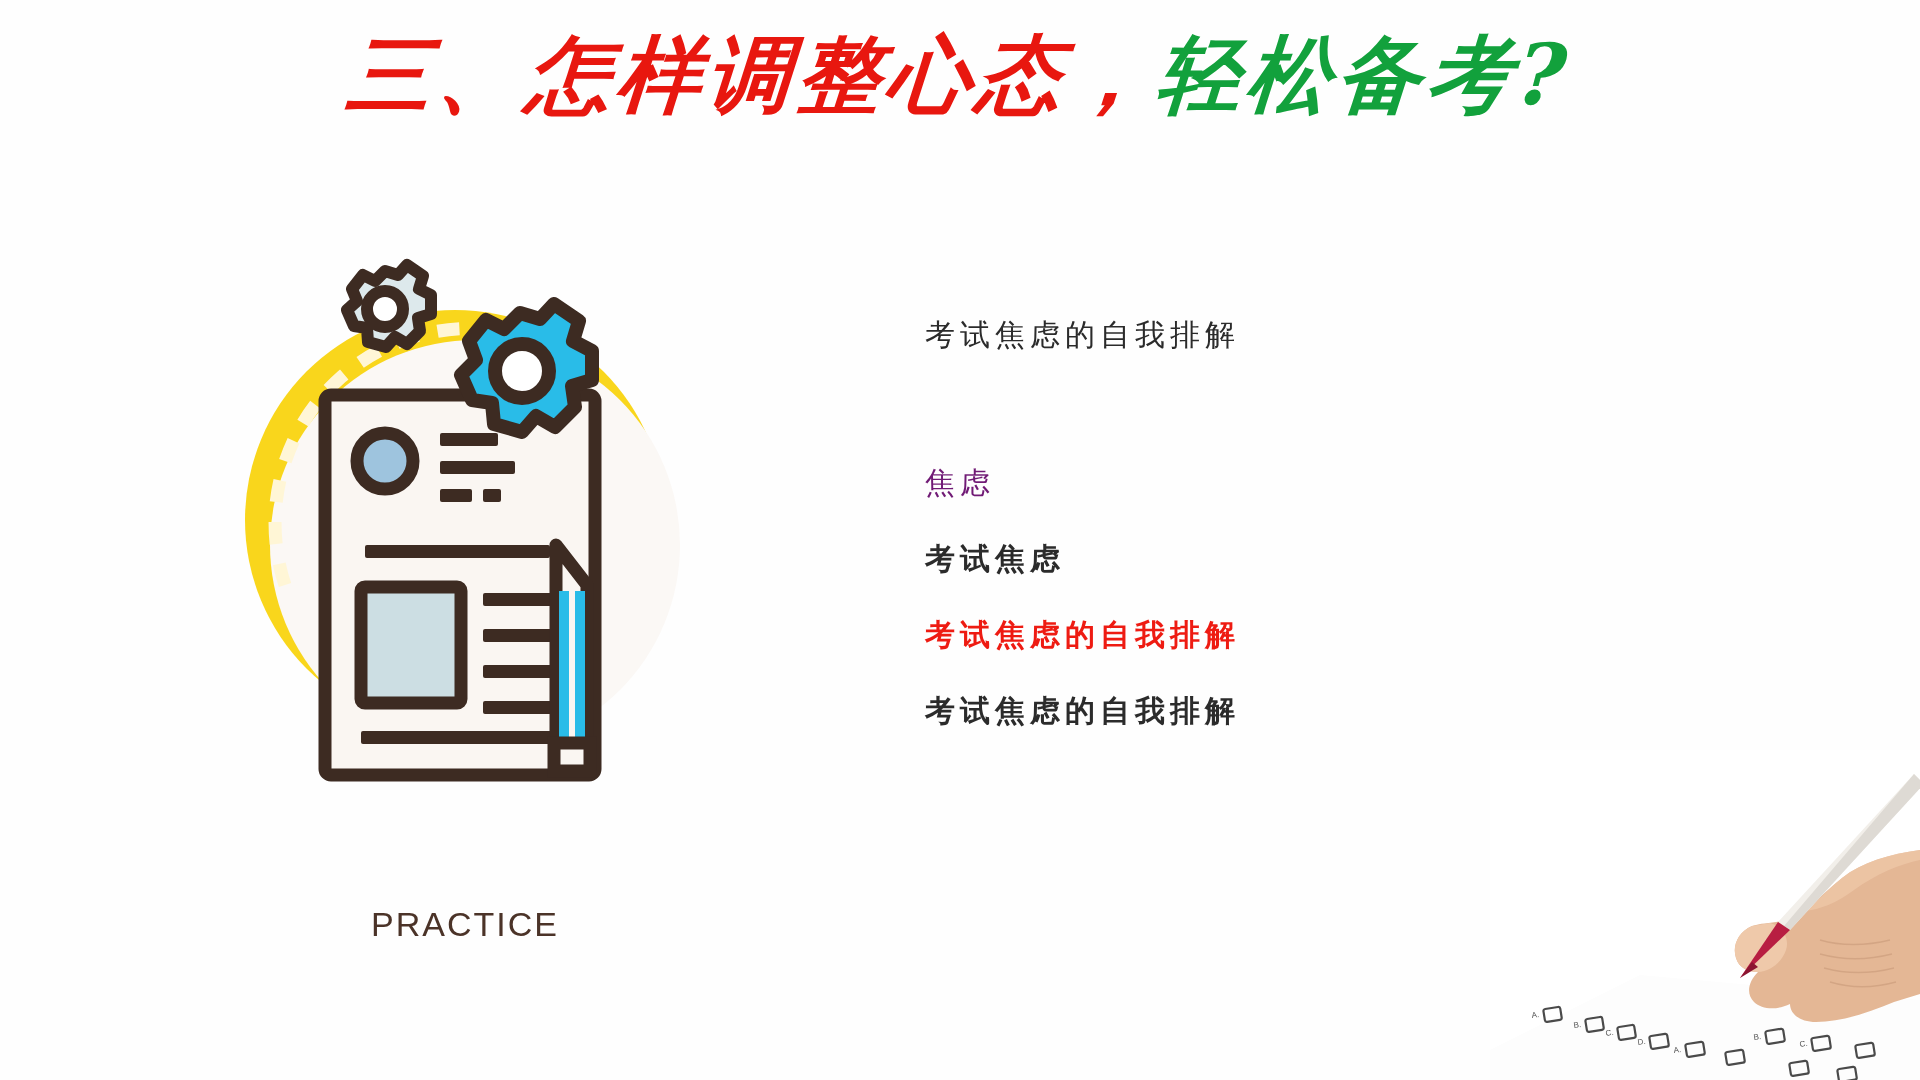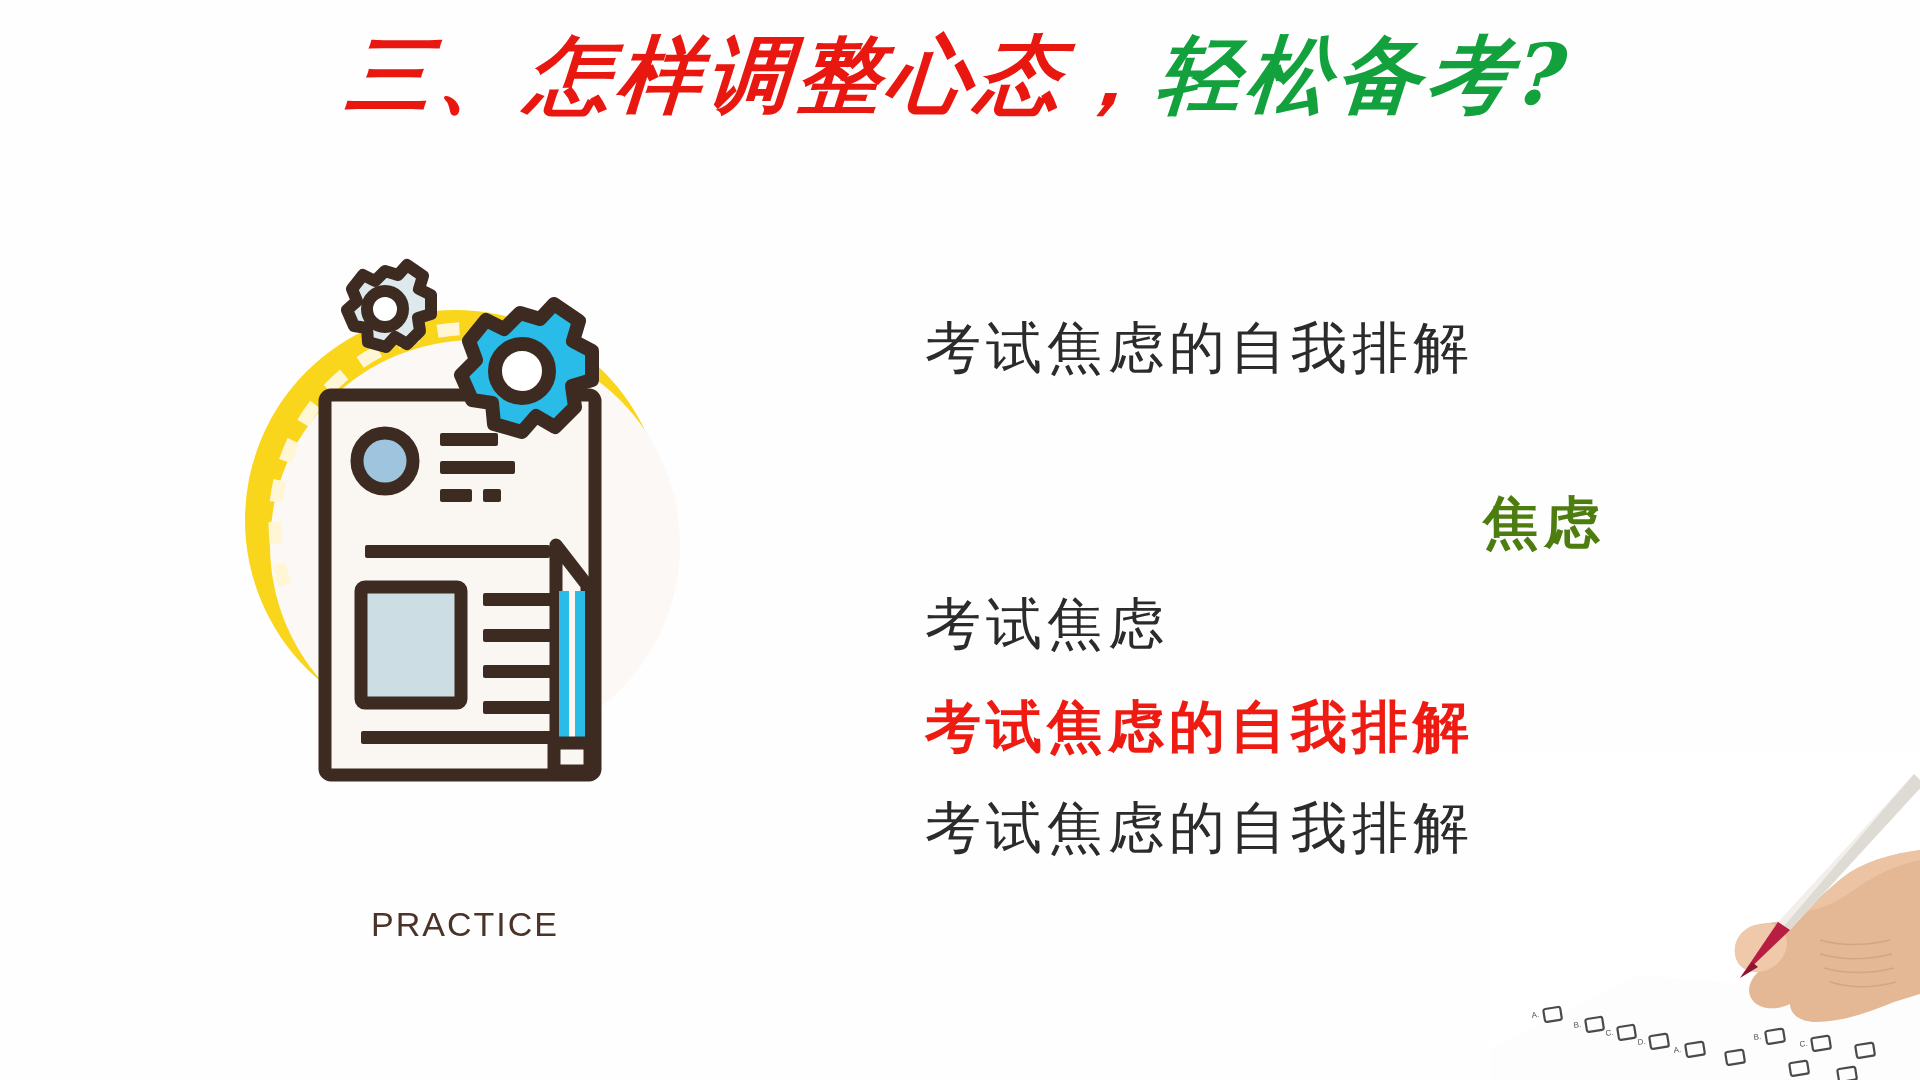--- a/index.html
+++ b/index.html
@@ -58,30 +58,30 @@
   }
 
   
   .text-block{
     position:absolute;
     left:925px;top:320px;
     width:680px;
   }
   .tline{
     font-family:"DejaVu Serif","Liberation Serif",serif;
-    font-size:56px;
+    font-size:30px;
     line-height:1.0;
     letter-spacing:5px;
     white-space:nowrap;
   }
   .lead-line{margin-bottom:118px;color:#2B2B2B;}
   .item-line{margin-bottom:46px;}
   .item-line:last-child{margin-bottom:0;}
-  .c-darkgreen{color:#4d7c0f;font-weight:bold;text-align:right;}
-  .c-black{color:#2B2B2B;}
+  .c-darkgreen{color:#701a75;font-weight:normal;}
+  .c-black{color:#2B2B2B;font-weight:bold;}
   .c-red{color:#EE1B12;font-weight:bold;}
   .c-green{color:#17A84C;font-weight:bold;}
 
   
   .photo{
     position:absolute;
     right:0;bottom:0;
     width:430px;height:330px;
     overflow:hidden;
   }

